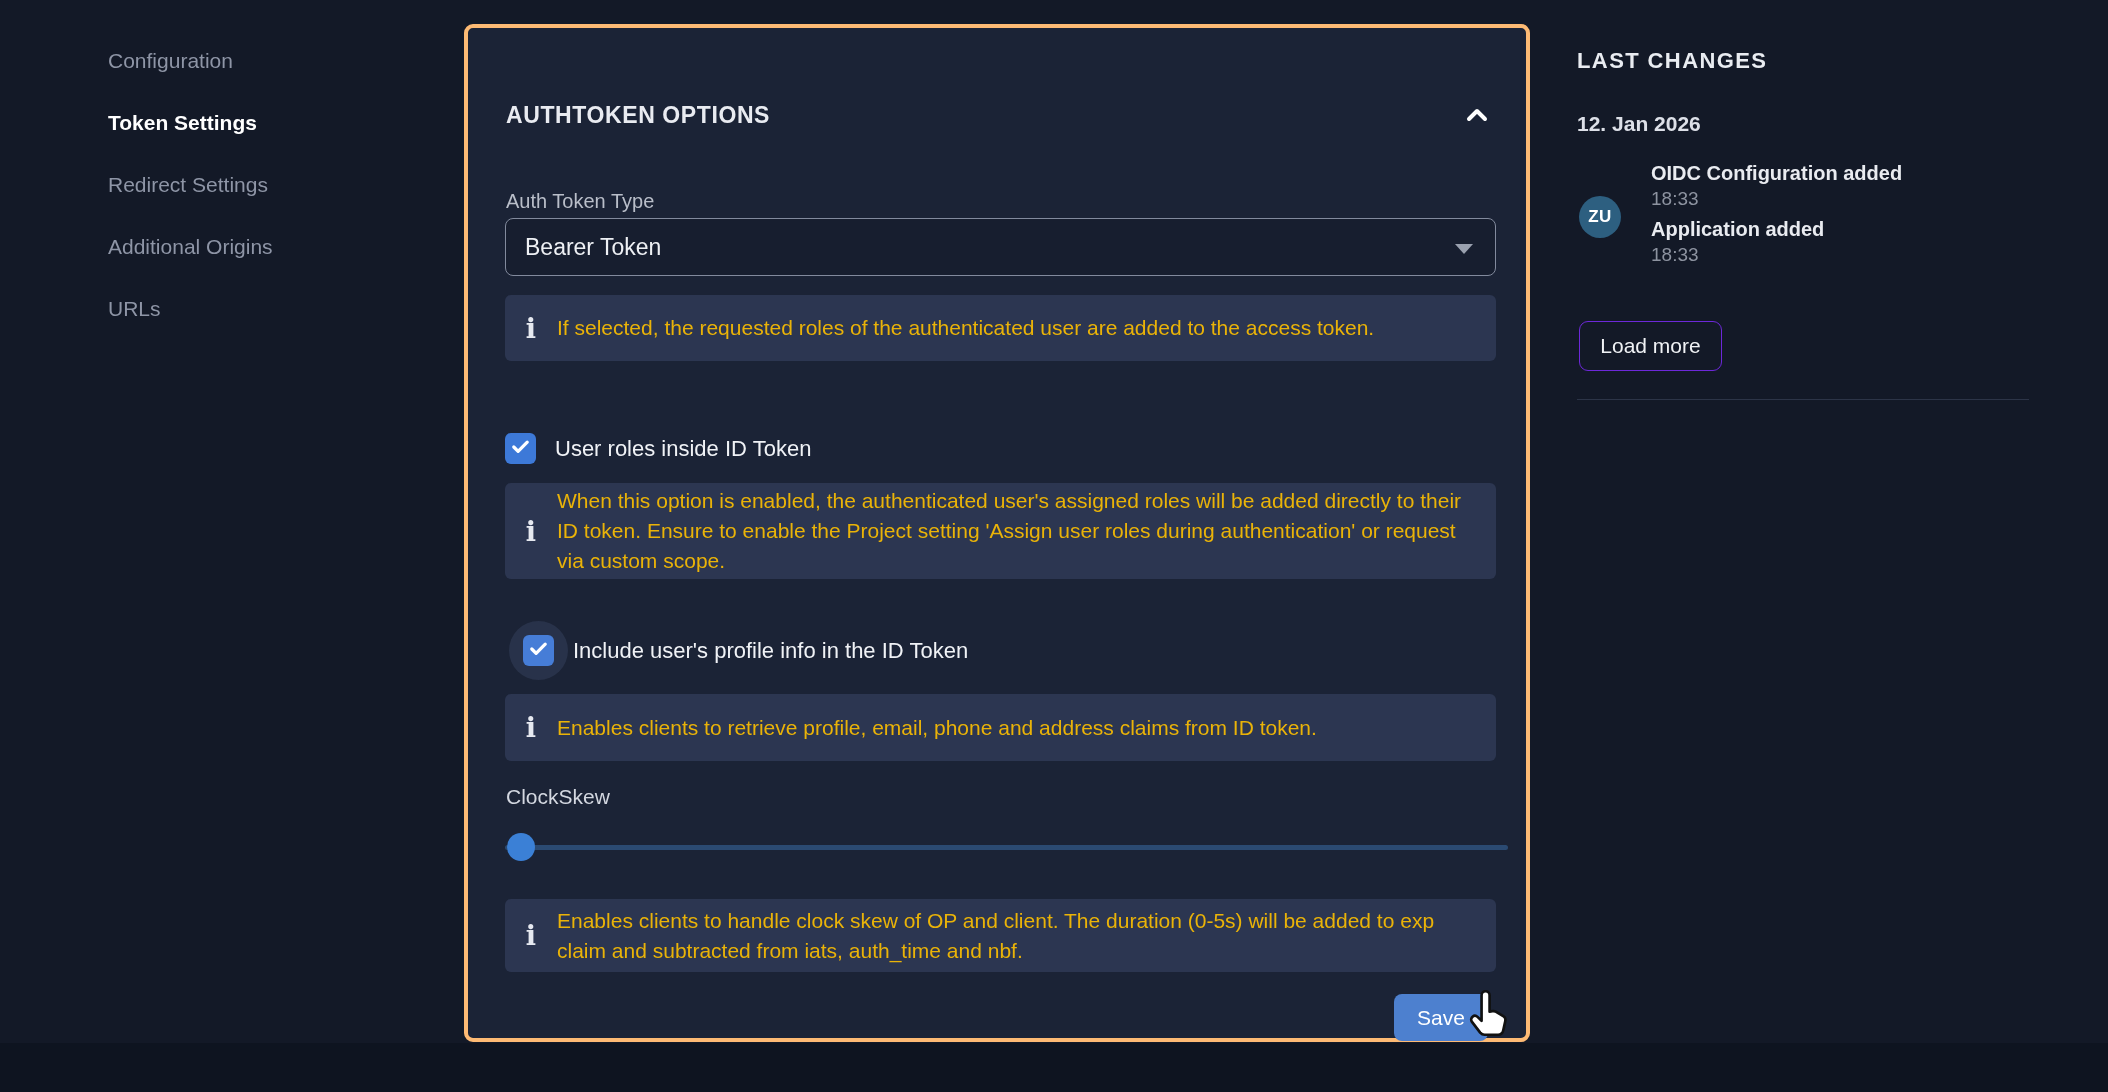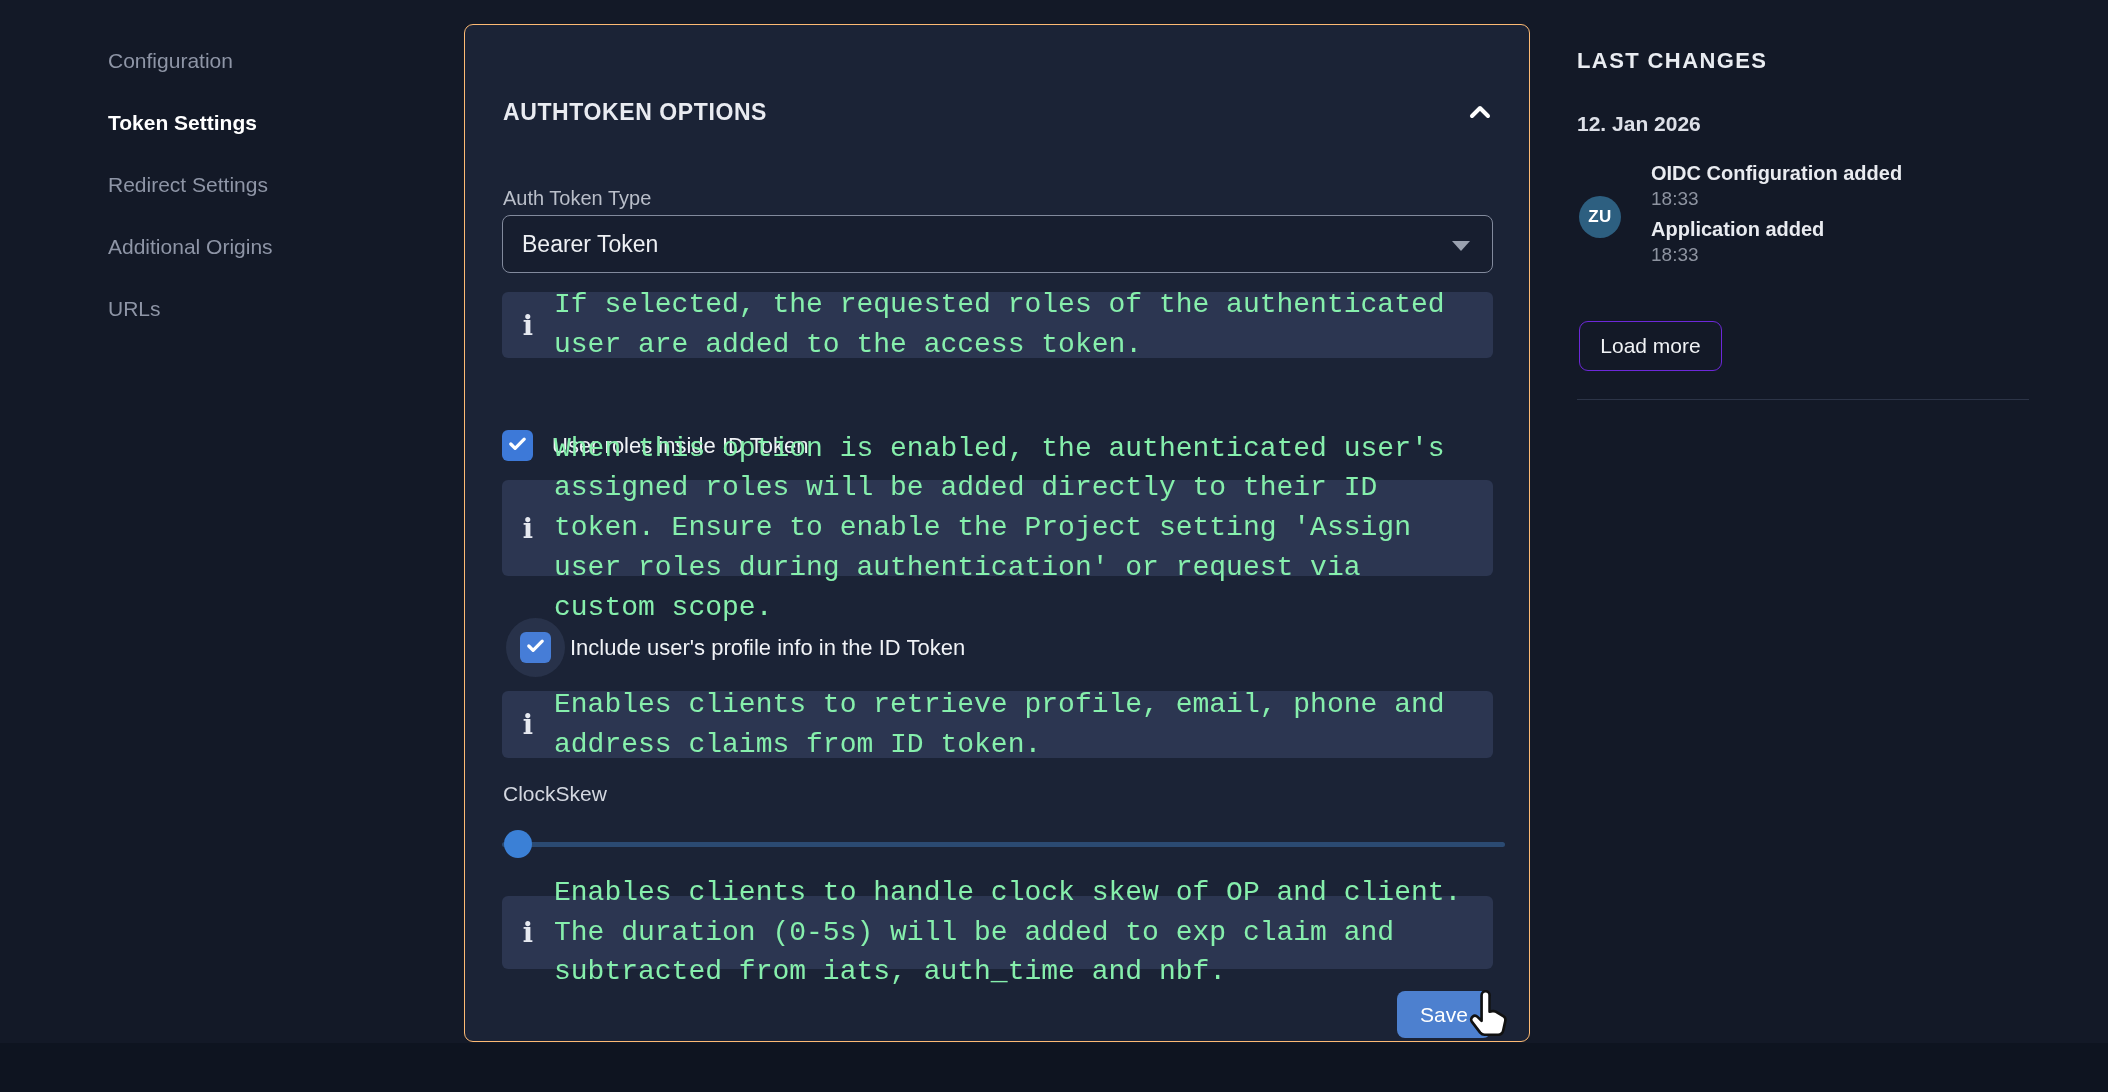--- a/index.html
+++ b/index.html
@@ -12,21 +12,21 @@
   .bottom-strip{position:absolute;left:0;top:1043px;width:2108px;height:49px;background:#0e1420;}
 
   
   .sidebar{position:absolute;left:108px;top:48px;display:flex;flex-direction:column;gap:36px;}
   .nav-item{font-size:21px;line-height:26px;color:#8e95a6;cursor:pointer;white-space:nowrap;}
   .nav-item.active{color:#ffffff;font-weight:700;}
 
   
   .card{
     position:absolute;left:464px;top:24px;width:1066px;height:1018px;
-    background:#1b2336;border:1px solid #fdba74;border-radius:9px;box-sizing:border-box;
+    background:#1b2336;border:4px solid #fdba74;border-radius:9px;box-sizing:border-box;
   }
   .card-title{
     position:absolute;left:38px;top:74px;font-size:23px;font-weight:600;
     letter-spacing:.6px;color:#e9ebf1;
   }
   .collapse-btn{position:absolute;right:34px;top:74px;width:30px;height:26px;cursor:pointer;}
   .field-label{position:absolute;left:38px;top:162px;font-size:20px;color:#b9bec9;}
   .select{
     position:absolute;left:37px;top:190px;width:991px;height:58px;box-sizing:border-box;
     background:#171e2f;border:1px solid #828a9d;border-radius:8px;
@@ -41,21 +41,21 @@
   .infobox{
     position:absolute;left:37px;width:991px;box-sizing:border-box;
     background:#2c3651;border-radius:6px;
     display:flex;align-items:center;
     padding:10px 24px 10px 0;
   }
   .infobox .icon-col{width:52px;flex:0 0 52px;text-align:center;}
   .info-icon{
     font-family:"DejaVu Serif", serif;font-weight:700;font-size:27px;color:#e6e9f0;line-height:1;
   }
-  .infobox .info-text{font-size:28px;line-height:1.42;color:#86efac;font-family:Liberation Mono, monospace;}
+  .infobox .info-text{font-size:21px;line-height:1.42;color:#eab308;}
   .ib1{top:267px;height:66px;}
   .ib2{top:455px;height:96px;}
   .ib3{top:666px;height:67px;}
   .ib4{top:871px;height:73px;}
 
   .checkbox-row{position:absolute;left:37px;display:flex;align-items:center;}
   .cb-row1{top:393px;margin-top:12px;}
   .cb-row2{top:607px;padding-left:18px;}
   .checkbox{
     width:31px;height:31px;background:#3d79d8;border-radius:6px;flex:0 0 31px;

